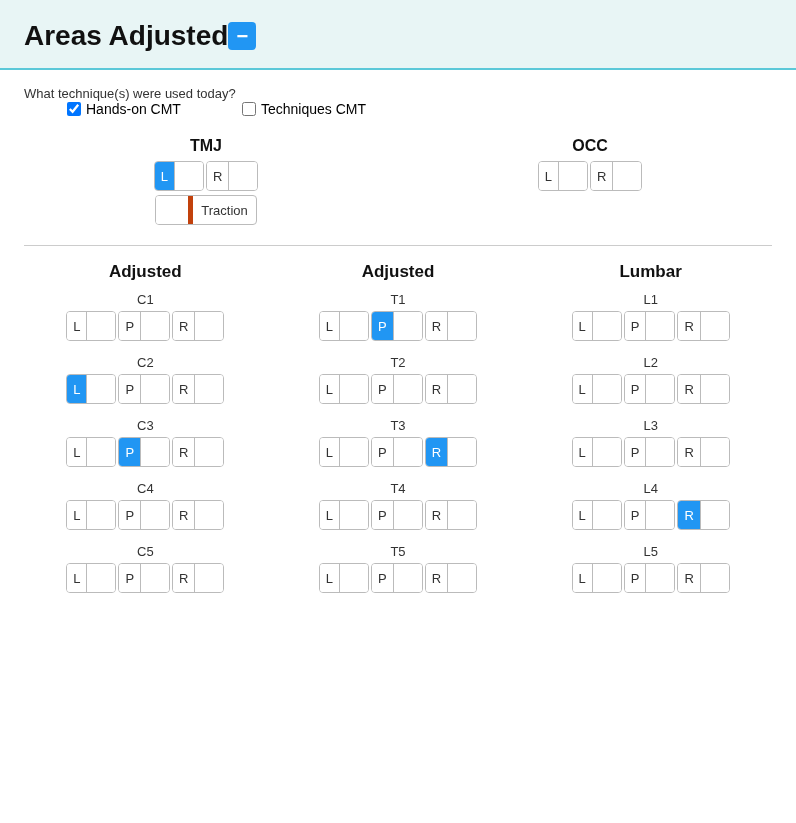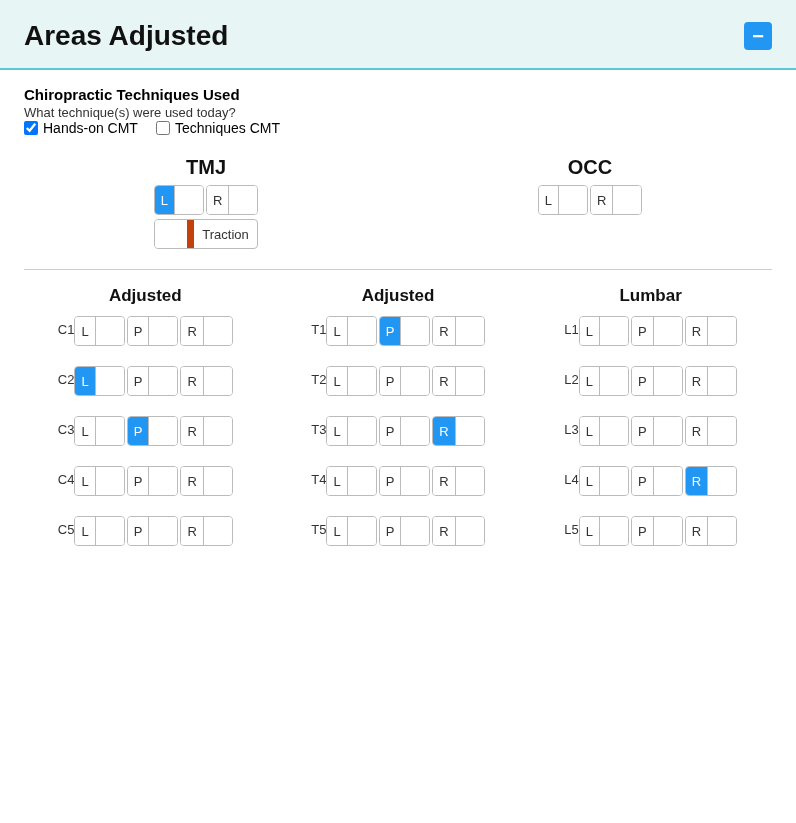--- a/index.html
+++ b/index.html
@@ -3,21 +3,20 @@
   <meta charset="utf-8">
   <style>
     * { box-sizing: border-box; margin: 0; padding: 0; }
     body { font-family: Arial, sans-serif; background: #fff; }
 
     .page-header {
       background: #e8f5f5;
       padding: 20px 24px 16px 24px;
       display: flex;
       align-items: center;
-      justify-content: space-between;
       border-bottom: 2px solid #5bc8d8;
     }
     .page-title {
       font-size: 28px;
       font-weight: bold;
       color: #111;
     }
     .collapse-btn {
       background: #2196f3;
       border: none;
@@ -52,20 +51,21 @@
       align-items: center;
       gap: 18px;
       margin-bottom: 20px;
     }
     .checkbox-label {
       display: flex;
       align-items: center;
       gap: 5px;
       font-size: 14px;
       cursor: pointer;
+      margin-left: 43px;
     }
     .checkbox-label input[type="checkbox"] {
       width: 14px;
       height: 14px;
       cursor: pointer;
     }
 
     .area-column {
       display: flex;
       flex-direction: column;
@@ -79,39 +79,39 @@
       gap: 0 20px;
       margin-bottom: 20px;
     }
     .top-area {
       display: flex;
       flex-direction: column;
       align-items: center;
     }
 
     .area-label {
-      font-size: 20px;
+      font-size: 16px;
       font-weight: bold;
       color: #111;
       margin-bottom: 6px;
     }
 
     .spine-section-label {
       font-size: 17px;
       font-weight: bold;
       color: #111;
       margin-bottom: 10px;
       text-align: center;
     }
 
     .vertebra-row {
       display: flex;
-      flex-direction: row;
-      align-items: center;
-      margin-bottom: 20px;
+      flex-direction: column;
+      align-items: center;
+      margin-bottom: 14px;
     }
 
     .vertebra-name {
       font-size: 13px;
       color: #333;
       margin-bottom: 4px;
     }
 
     .btn-group {
       display: flex;
@@ -179,21 +179,21 @@
       background: #fff;
       height: 100%;
     }
     .traction-btn .btn-text {
       padding: 0 8px;
       font-size: 13px;
       color: #333;
       display: flex;
       align-items: center;
       height: 100%;
-      border-left: 7px solid #c2410c;
+      border-left: 5px solid #c2410c;
     }
 
     .divider {
       border: none;
       border-top: 1px solid #ccc;
       margin: 10px 0 16px 0;
     }
 
     .columns-3 {
       display: grid;
@@ -205,21 +205,20 @@
 <body>
 
 <div class="page-header">
   <h1 class="page-title">Areas Adjusted</h1>
   <button class="collapse-btn">−</button>
 </div>
 
 <div class="content">
 
   <div>
-    <div class="section-title">Chiropractic Techniques Used</div>
     <div class="section-subtitle">What technique(s) were used today?</div>
     <div class="checkbox-row">
       <label class="checkbox-label">
         <input type="checkbox" checked="" style="">
         <span>Hands-on CMT</span>
       </label>
       <label class="checkbox-label">
         <input type="checkbox" style="">
         <span>Techniques CMT</span>
       </label>

